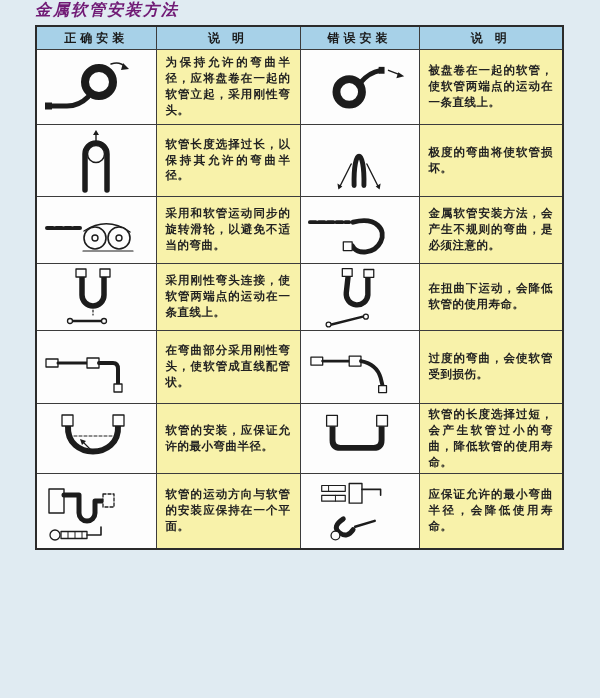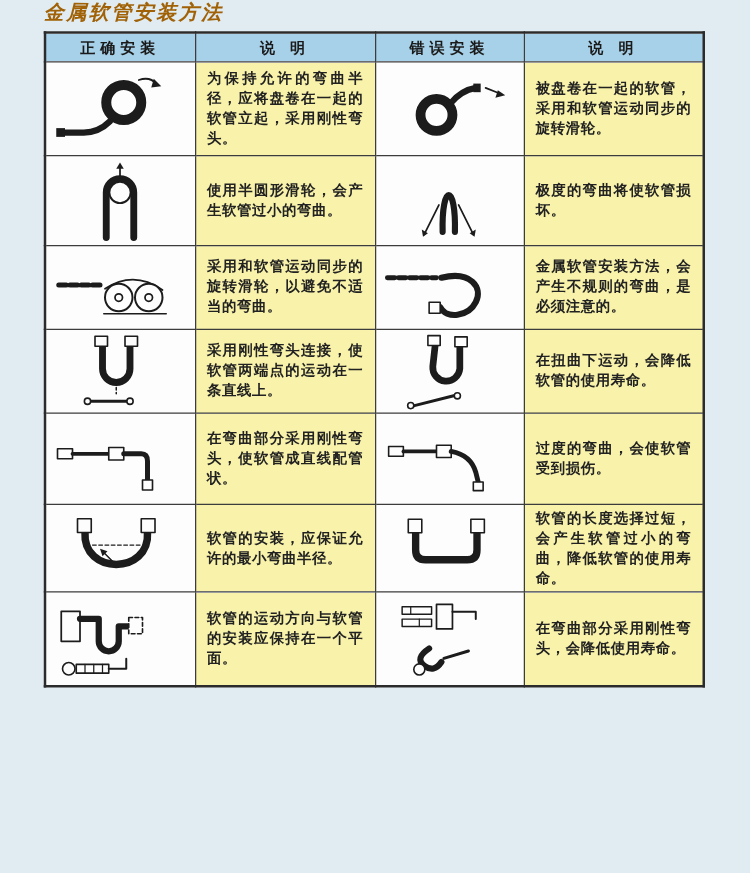--- a/index.html
+++ b/index.html
@@ -1,19 +1,19 @@
 <!DOCTYPE html>
 <html><head>
 <meta charset="utf-8">
 <style>
   html,body{margin:0;padding:0;}
   body{width:600px;height:698px;background:#e0ebf2;font-family:"DejaVu Sans",sans-serif;}
   .page{position:relative;width:600px;height:698px;overflow:hidden;}
   .title{position:absolute;left:35px;top:0px;font-family:"DejaVu Serif",serif;
-         font-style:italic;font-weight:bold;font-size:16px;letter-spacing:2px;color:#a16207;text-align:center;}
+         font-style:italic;font-weight:bold;font-size:16px;letter-spacing:2px;color:#701a75;text-align:center;}
   table.hose{position:absolute;left:35px;top:25px;width:527px;border-collapse:collapse;
          table-layout:fixed;background:#fdfdfd;border:2px solid #2b2b2b;}
   table.hose th,table.hose td{border:1px solid #3c3c3c;padding:0;vertical-align:middle;overflow:hidden;}
   th.hd{height:22px;background:#a7d1e8;font-size:12px;font-weight:bold;color:#1a1a1a;
          letter-spacing:4px;text-align:center;}
   td.img{background:#fdfdfd;text-align:center;}
   td.desc{background:#f8f2aa;}
   td.desc .txt{font-size:11.5px;font-weight:600;color:#222;line-height:1.38;
          letter-spacing:0.5px;text-align:justify;padding:3px 9px;}
   svg.illus{display:block;margin:0 auto;}
@@ -60,35 +60,35 @@
         <td class="img">
           <svg class="illus" width="108" height="66" viewBox="0 0 110 66">
             <circle cx="44" cy="38" r="13" stroke-width="8"></circle>
             <path d="M55 29 Q64 18 76 16" stroke-width="5"></path>
             <rect class="fill" x="74" y="12.5" width="6" height="7"></rect>
             <path d="M84 16 l10 4" stroke-width="1.4"></path>
             <path class="fill" d="M94 18 l6 4 -8 2 z"></path>
           </svg>
         </td>
         <td class="desc">
-            <div class="txt">被盘卷在一起的软管，采用和软管运动同步的旋转滑轮。</div>
+            <div class="txt">被盘卷在一起的软管，使软管两端点的运动在一条直线上。</div>
           </td>
       </tr>
 
       <tr style="height:72px">
         <td class="img">
           <svg class="illus" width="110" height="66" viewBox="0 0 110 66">
             <line x1="55" y1="16" x2="55" y2="5" stroke-width="1.4"></line>
             <path class="fill" d="M55 2 l-3 5 6 0 z"></path>
             <path d="M44 62 L44 26 A11 11 0 0 1 66 26 L66 62" stroke-width="5.5"></path>
             <circle class="wfill" cx="55" cy="26" r="8.5" stroke-width="1.5"></circle>
           </svg>
         </td>
         <td class="desc">
-            <div class="txt">使用半圆形滑轮，会产生软管过小的弯曲。</div>
+            <div class="txt">软管长度选择过长，以保持其允许的弯曲半径。</div>
           </td>
         <td class="img">
           <svg class="illus" width="108" height="66" viewBox="0 0 110 66">
             <path d="M49 58 C48 18 60 18 59 58" stroke-width="5"></path>
             <path d="M46 36 L34 60" stroke-width="1.4"></path>
             <path class="fill" d="M33 62 l-1 -6 5 3 z"></path>
             <path d="M62 36 L74 60" stroke-width="1.4"></path>
             <path class="fill" d="M75 62 l1 -6 -5 3 z"></path>
           </svg>
         </td>
@@ -233,19 +233,19 @@
             <rect class="wfill" x="16" y="18" width="24" height="6" stroke-width="1.2"></rect>
             <line x1="23" y1="8" x2="23" y2="14" stroke-width="1"></line>
             <line x1="30" y1="18" x2="30" y2="24" stroke-width="1"></line>
             <path d="M57 12 L76 12 L76 18" stroke-width="1.6"></path>
             <path d="M38 42 Q26 50 34 56 Q42 62 48 53" stroke-width="5"></path>
             <circle class="wfill" cx="30" cy="59" r="4.5" stroke-width="1.3"></circle>
             <line x1="50" y1="50" x2="70" y2="44" stroke-width="2.5"></line>
           </svg>
         </td>
         <td class="desc">
-            <div class="txt">在弯曲部分采用刚性弯头，会降低使用寿命。</div>
+            <div class="txt">应保证允许的最小弯曲半径，会降低使用寿命。</div>
           </td>
       </tr>
 
     </tbody>
   </table>
 </div>
 
 </body></html>

